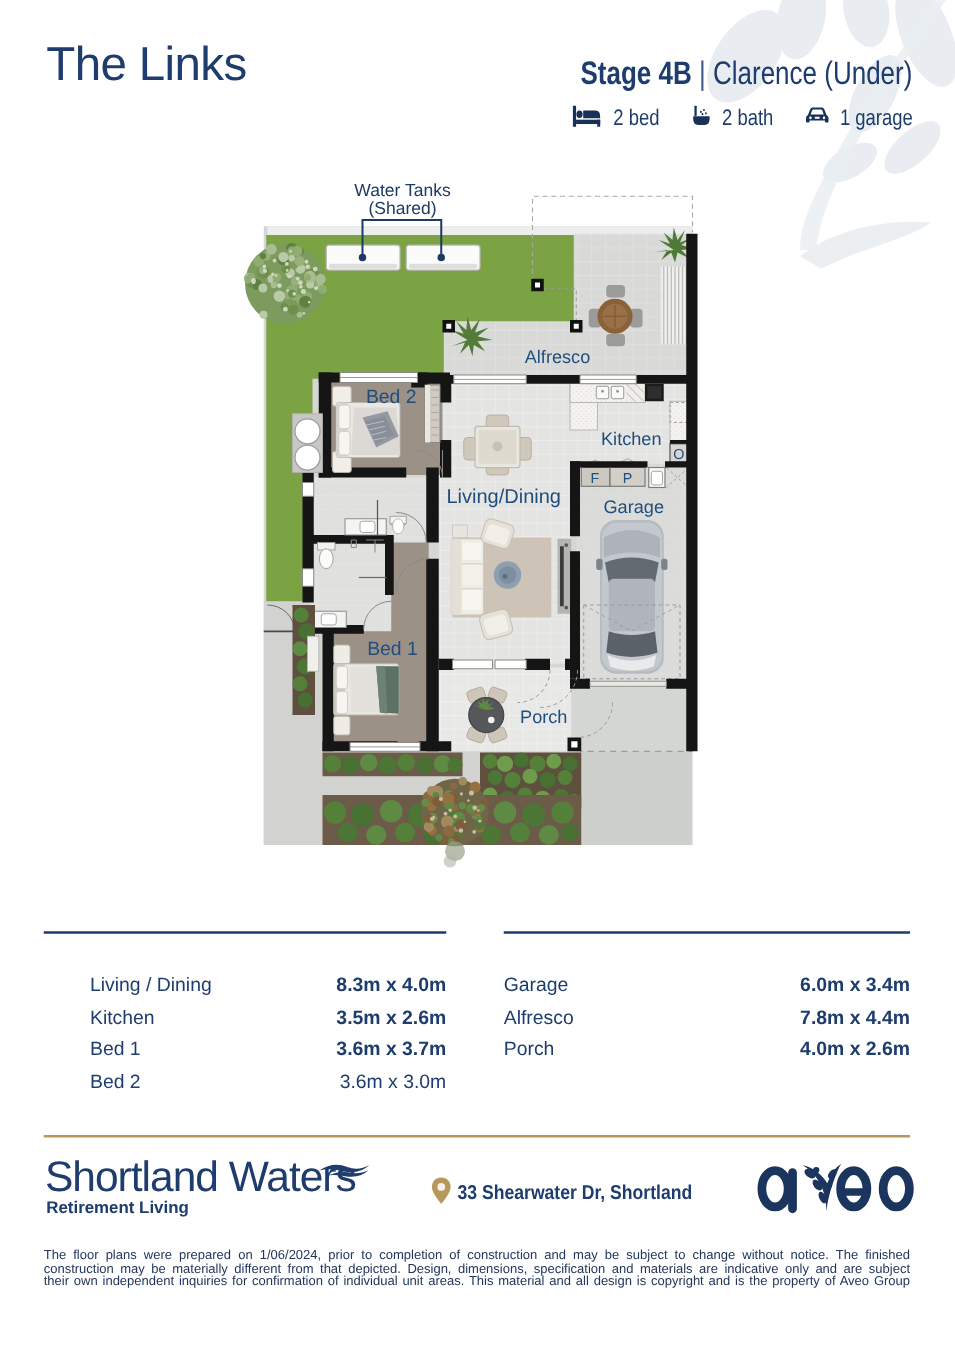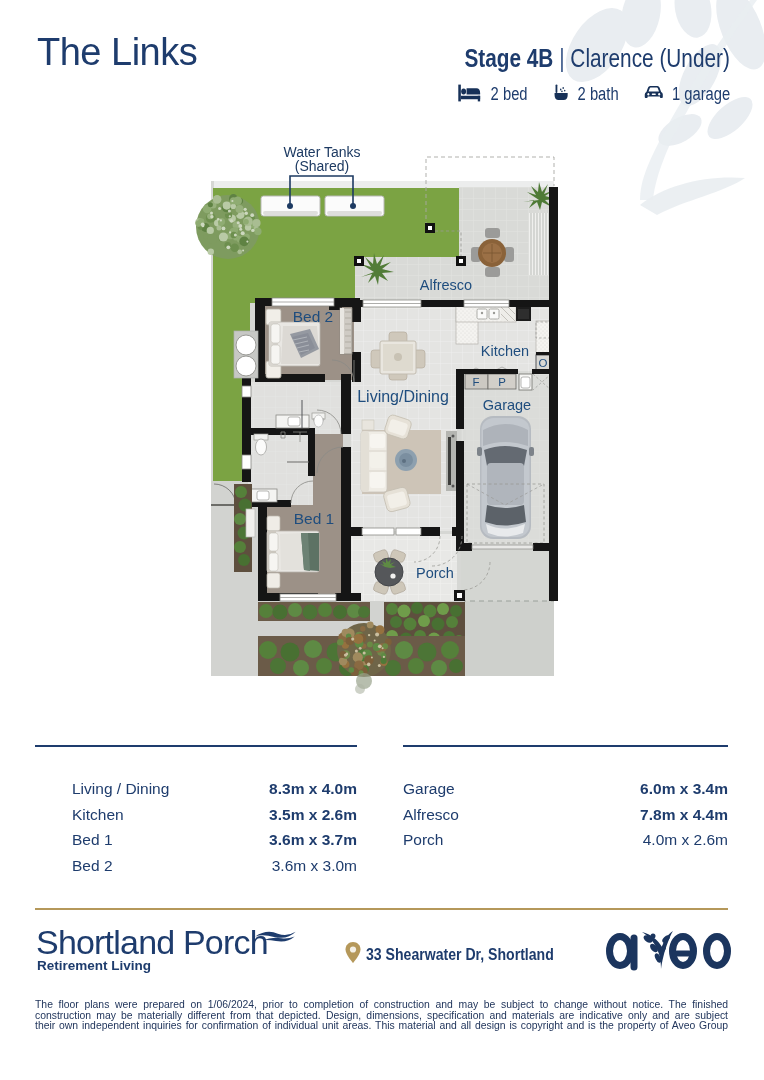--- a/index.html
+++ b/index.html
@@ -697,27 +697,27 @@
     <div>Bed 1<span style="float:right;font-weight:bold;">3.6m x 3.7m</span></div>
     <div>Bed 2<span style="float:right;font-weight:normal;">3.6m x 3.0m</span></div>
   </div>
 </div>
 
 <div class="abs navy" style="left:403px;top:745px;width:325px;">
   <div style="border-top:2px solid #1e3c6d;"></div>
   <div style="margin-top:29px;font-size:15.5px;line-height:25.7px;">
     <div>Garage<span style="float:right;font-weight:bold;margin-left:20px;">6.0m x 3.4m</span></div>
     <div>Alfresco<span style="float:right;font-weight:bold;">7.8m x 4.4m</span></div>
-    <div>Porch<span style="float:right;font-weight:normal;">4.0m x 2.6m</span></div>
+    <div>Porch<span style="float:right;font-weight:bold;">4.0m x 2.6m</span></div>
   </div>
 </div>
 
 <div class="abs" style="left:35px;top:908px;width:693px;border-top:2px solid #b5985a;"></div>
 
-<div class="abs navy" style="left:36px;top:923px;font-size:34px;letter-spacing:-0.8px;">Shortland Porch</div>
+<div class="abs navy" style="left:36px;top:923px;font-size:34px;letter-spacing:-0.8px;">Shortland Waters</div>
 
 <svg class="abs" style="left:253px;top:928px;" width="44" height="15" viewBox="0 0 46 16">
   <path d="M2 9 Q14 1 26 6 Q36 9.5 45 4 Q36 13 22 9.5 Q10 6.5 2 9 Z" fill="#1e3c6d"></path>
   <path d="M10 13 Q20 9 30 11 Q37 12 44 9 Q36 16 24 13.8 Q16 12.4 10 13 Z" fill="#1e3c6d"></path>
 </svg>
 
 <div class="abs navy" style="left:37px;top:958px;font-size:13.5px;font-weight:bold;">Retirement Living</div>
 
 <svg class="abs" style="left:344px;top:941px;" width="18" height="24" viewBox="0 0 18 24">
   <path d="M9 1 C4.6 1 1.5 4.3 1.5 8.5 C1.5 13.5 9 22 9 22 C9 22 16.5 13.5 16.5 8.5 C16.5 4.3 13.4 1 9 1 Z" fill="#b5985a"></path>

